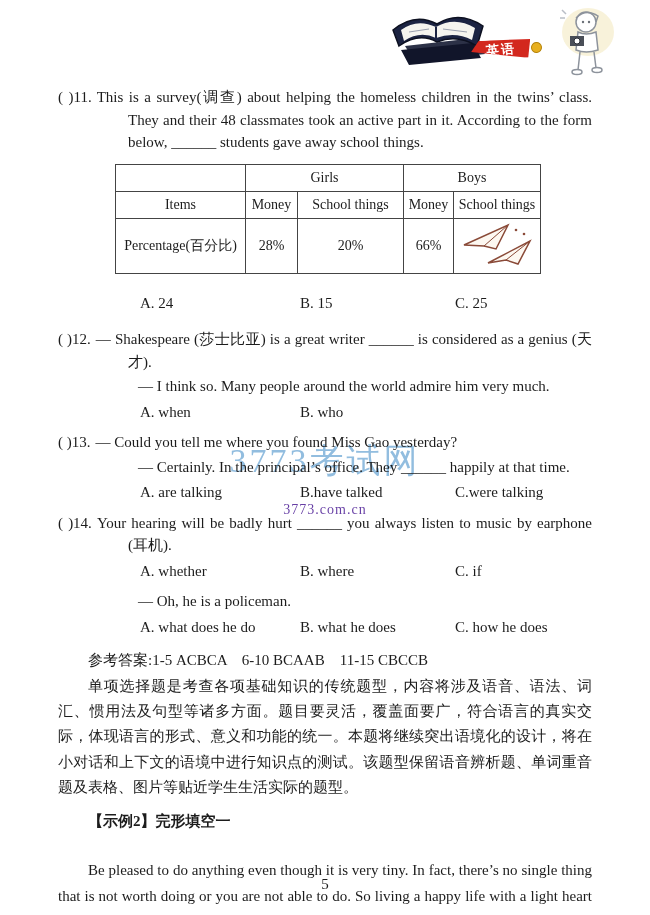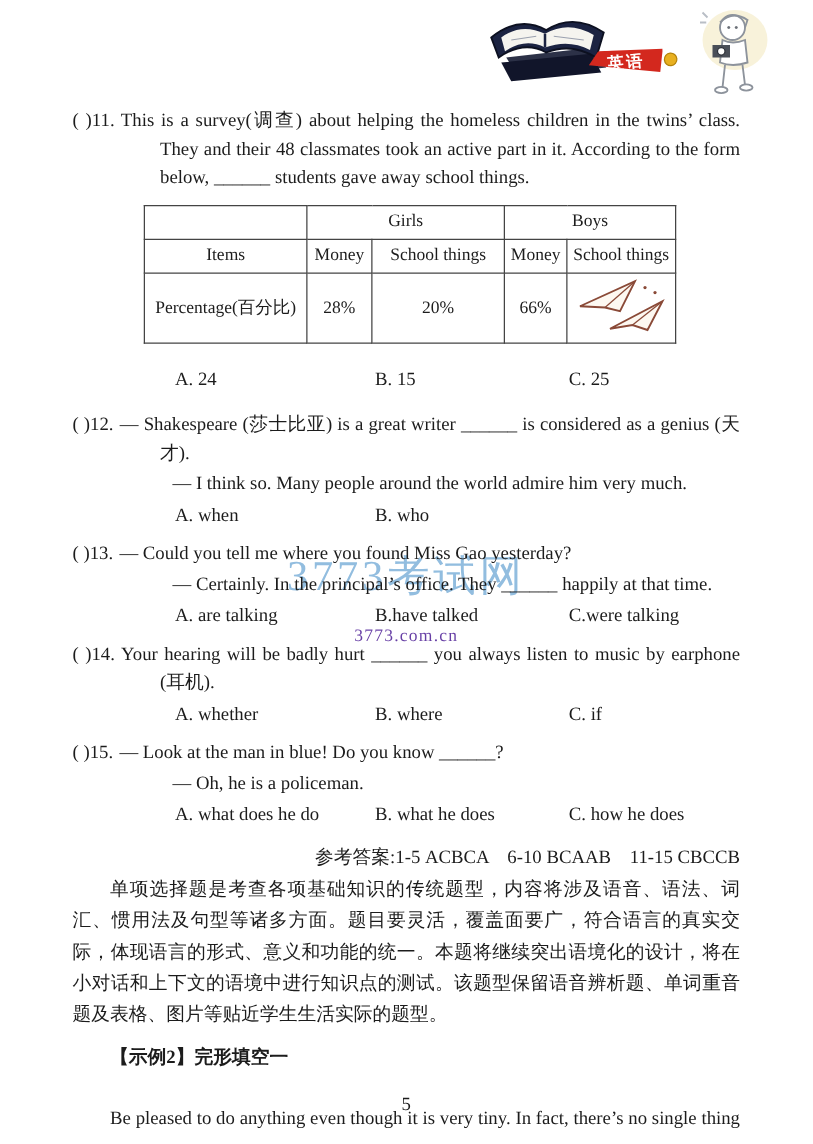--- a/index.html
+++ b/index.html
@@ -46,21 +46,21 @@
   table.survey{
     border-collapse:collapse;margin:10px 0 18px 57px;
     font-size:14px;table-layout:fixed;width:425px;
   }
   table.survey td{
     border:1px solid #444;text-align:center;vertical-align:middle;
     height:24px;padding:1px 3px;overflow:hidden;
   }
   table.survey tr.datarow td{height:52px;}
   
-  .answer-line{margin-top:10px;text-indent:2em;line-height:1.6;text-align:right;}
+  .answer-line{margin-top:10px;text-indent:2em;line-height:1.6;}
   .analysis{text-indent:2em;text-align:justify;line-height:1.68;margin-top:2px;}
   .example-heading{text-indent:2em;font-weight:bold;margin:9px 0 24px 0;line-height:1.6;}
   .cloze{text-indent:2em;text-align:justify;line-height:1.75;}
   .pagenum{position:absolute;left:0;right:0;bottom:22px;text-align:center;font-size:15px;z-index:1;}
 </style>
 </head>
 <body>
 
 <div class="watermark">
   <div class="w1">3773考试网</div>
@@ -171,21 +171,20 @@
   <div class="q" style="margin-top:8px;font-family:Liberation Serif, serif;">
     <div class="qstem"><span class="qnum">(      )14.</span><span>Your hearing will be badly hurt ______ you always listen to music by earphone (耳机).</span></div>
     <div class="opts">
       <span class="oa">A. whether</span>
       <span class="ob">B. where</span>
       <span class="oc">C. if</span>
     </div>
   </div>
 
   <div class="q" style="margin-top:8px;">
-    <div class="qstem"><span class="qnum">(      )15.</span><span>— Look at the man in blue! Do you know ______?</span></div>
     <div class="qreply">— Oh, he is a policeman.</div>
     <div class="opts">
       <span class="oa">A. what does he do</span>
       <span class="ob">B. what he does</span>
       <span class="oc">C. how he does</span>
     </div>
   </div>
 
   <div class="answer-line">参考答案:1-5 ACBCA　6-10 BCAAB　11-15 CBCCB</div>
   <div class="analysis">单项选择题是考查各项基础知识的传统题型，内容将涉及语音、语法、词汇、惯用法及句型等诸多方面。题目要灵活，覆盖面要广，符合语言的真实交际，体现语言的形式、意义和功能的统一。本题将继续突出语境化的设计，将在小对话和上下文的语境中进行知识点的测试。该题型保留语音辨析题、单词重音题及表格、图片等贴近学生生活实际的题型。</div>

